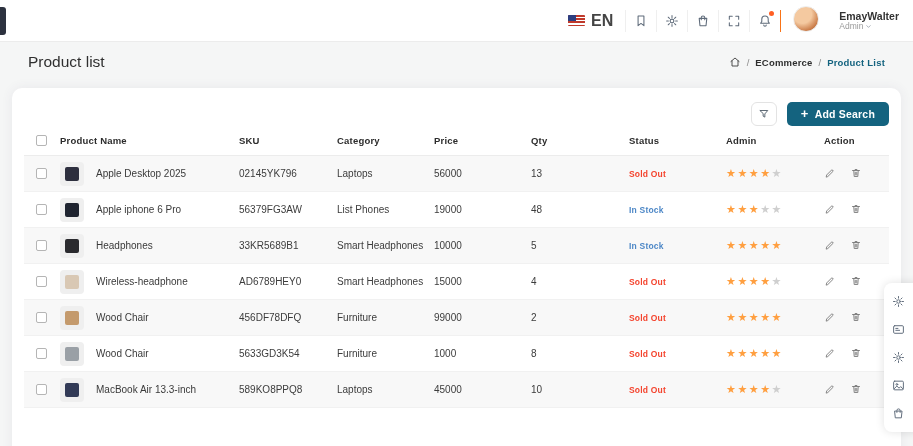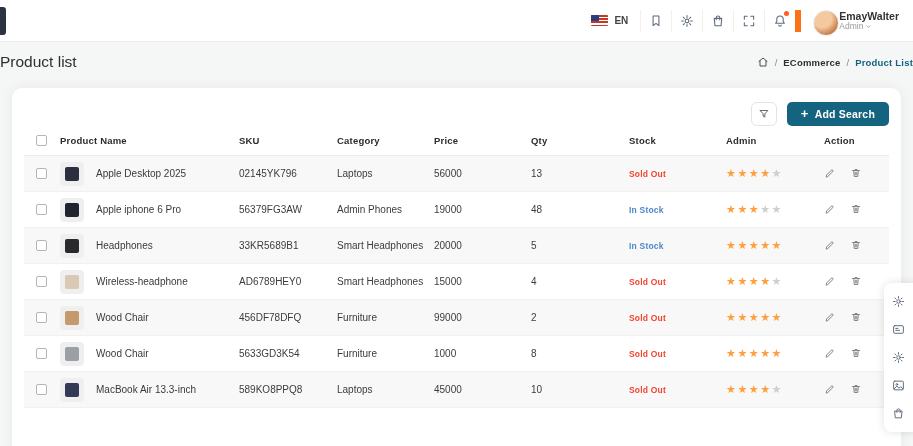--- a/index.html
+++ b/index.html
@@ -36,38 +36,38 @@
     flex:1;border:none;background:transparent;outline:none;
     font-size:11px;color:#555;font-family:"Liberation Sans",sans-serif;
   }
   .search-wrap input::placeholder{color:#9a9a9a;}
   .search-wrap .sicon svg{width:13px;height:13px;}
   .top-right{margin-left:auto;display:flex;align-items:center;height:100%;}
   .flag-group{display:flex;align-items:center;gap:6px;padding:0 12px;height:22px;}
   .flag{width:17px;height:11px;position:relative;border-radius:1px;overflow:hidden;
     background:repeating-linear-gradient(#c0392b 0 1.6px,#fff 1.6px 3.2px);}
   .flag .canton{position:absolute;left:0;top:0;width:8px;height:6px;background:#2c3e80;}
-  .lang-label{font-size:10px;font-weight:bold;color:#444;}
+  .lang-label{font-size:16px;font-weight:bold;color:#444;}
   .top-icon-btn{
     width:31px;height:22px;display:flex;align-items:center;justify-content:center;
     border-left:1px solid #efefef;cursor:pointer;position:relative;
   }
   .top-icon-btn svg{width:14px;height:14px;}
   .notif-dot{position:absolute;top:1px;right:6px;width:5px;height:5px;border-radius:50%;background:#ff5f24;}
-  .user-block{display:flex;align-items:flex-start;gap:0;padding:0 14px 0 12px;border-left:6px solid #f97316;height:22px;}
+  .user-block{display:flex;align-items:flex-end;gap:20px;padding:0 14px 0 12px;border-left:1px solid #f97316;height:22px;}
   .avatar{width:26px;height:26px;border-radius:50%;
     background:radial-gradient(circle at 35% 30%, #f4c9a0 0 40%, #c97a46 75%, #8c4f2b 100%);
     border:1px solid #eee;}
   .user-meta{display:flex;flex-direction:column;line-height:1.15;}
   .user-name{font-size:10.5px;font-weight:bold;color:#333;}
   .user-role{font-size:8.5px;color:#9a9a9a;display:flex;align-items:center;gap:2px;}
   .user-role svg{width:7px;height:7px;}
 
   
-  .page-header{display:flex;align-items:center;padding:0 0;height:40px;}
+  .page-header{display:flex;align-items:center;padding:0 28px;height:40px;}
   .page-title{font-size:15.5px;font-weight:500;color:#2f2f2f;}
   .breadcrumb{margin-left:auto;display:flex;align-items:center;gap:6px;font-size:9.5px;font-weight:bold;}
   .breadcrumb svg{width:12px;height:12px;}
   .crumb-sep{color:#8a8a8a;font-weight:normal;}
   .crumb-section{color:#2f2f2f;letter-spacing:.2px;}
   .crumb-current{color:var(--primary);letter-spacing:.2px;}
 
   
   .card{
     margin:6px 12px 0;background:#fff;border-radius:10px;
@@ -239,21 +239,21 @@
     <thead>
       <tr>
         <th class="c-cb">
             <input type="checkbox" style="">
           </th>
         <th>Product Name</th>
         <th>SKU</th>
         <th>Category</th>
         <th>Price</th>
         <th>Qty</th>
-        <th>Stock</th>
+        <th>Status</th>
         <th>Admin</th>
         <th>Action</th>
       </tr>
     </thead>
     <tbody>
         <tr class="striped">
     <td class="c-cb">
             <input type="checkbox" style="">
           </td>
     <td>
@@ -292,21 +292,21 @@
           </td>
     <td>
       <div class="prodcell">
         <span class="thumb">
           <span class="thumb-inner" style="background: rgb(31, 36, 48);"></span>
         </span>
         <span class="pname">Apple iphone 6 Pro</span>
       </div>
     </td>
     <td>56379FG3AW</td>
-    <td>Admin Phones</td>
+    <td>List Phones</td>
     <td>19000</td>
     <td>48</td>
     <td><span class="status instock">In Stock</span></td>
     <td><span class="stars"><span class="star filled">★</span><span class="star filled">★</span><span class="star filled">★</span><span class="star">★</span><span class="star">★</span></span></td>
     <td>
       <span class="actions">
         <span class="act">
           <svg viewBox="0 0 24 24" class="ic" style="stroke:#7a7a7a">
                   <path d="M4.5 19.5l.9-3.6L15.9 5.4l2.7 2.7L8.1 18.6z"></path>
                 </svg>
@@ -327,21 +327,21 @@
     <td>
       <div class="prodcell">
         <span class="thumb">
           <span class="thumb-inner" style="background: rgb(42, 42, 46);"></span>
         </span>
         <span class="pname">Headphones</span>
       </div>
     </td>
     <td>33KR5689B1</td>
     <td>Smart Headphones</td>
-    <td>20000</td>
+    <td>10000</td>
     <td>5</td>
     <td><span class="status instock">In Stock</span></td>
     <td><span class="stars"><span class="star filled">★</span><span class="star filled">★</span><span class="star filled">★</span><span class="star filled">★</span><span class="star filled">★</span></span></td>
     <td>
       <span class="actions">
         <span class="act">
           <svg viewBox="0 0 24 24" class="ic" style="stroke:#7a7a7a">
                   <path d="M4.5 19.5l.9-3.6L15.9 5.4l2.7 2.7L8.1 18.6z"></path>
                 </svg>
         </span>

